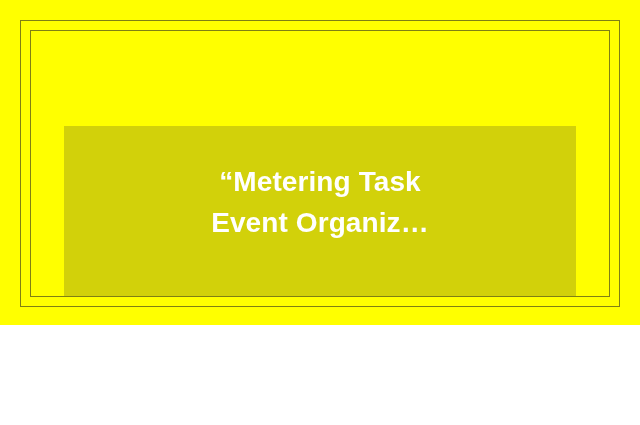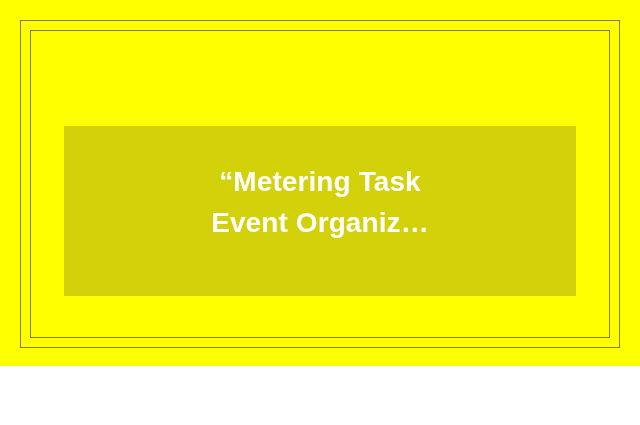--- a/index.html
+++ b/index.html
@@ -11,21 +11,21 @@
     width: 640px;
     height: 425px;
     overflow: hidden;
     font-family: "Liberation Sans", sans-serif;
   }
 
   
   .poster-canvas {
     position: relative;
     width: 640px;
-    height: 366px;
+    height: 325px;
     background: #FFFF00;
     box-sizing: border-box;
   }
 
   
   .frame-outer {
     position: absolute;
     left: 20px;
     top: 20px;
     right: 20px;

